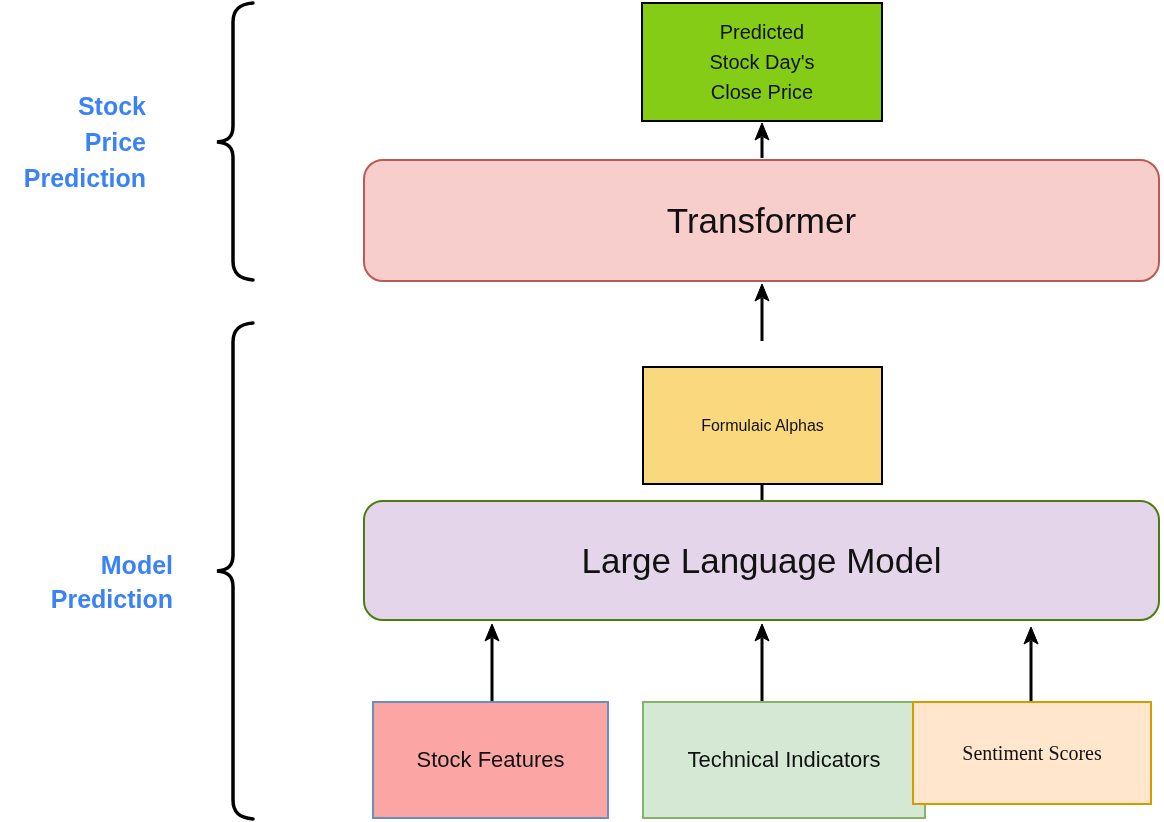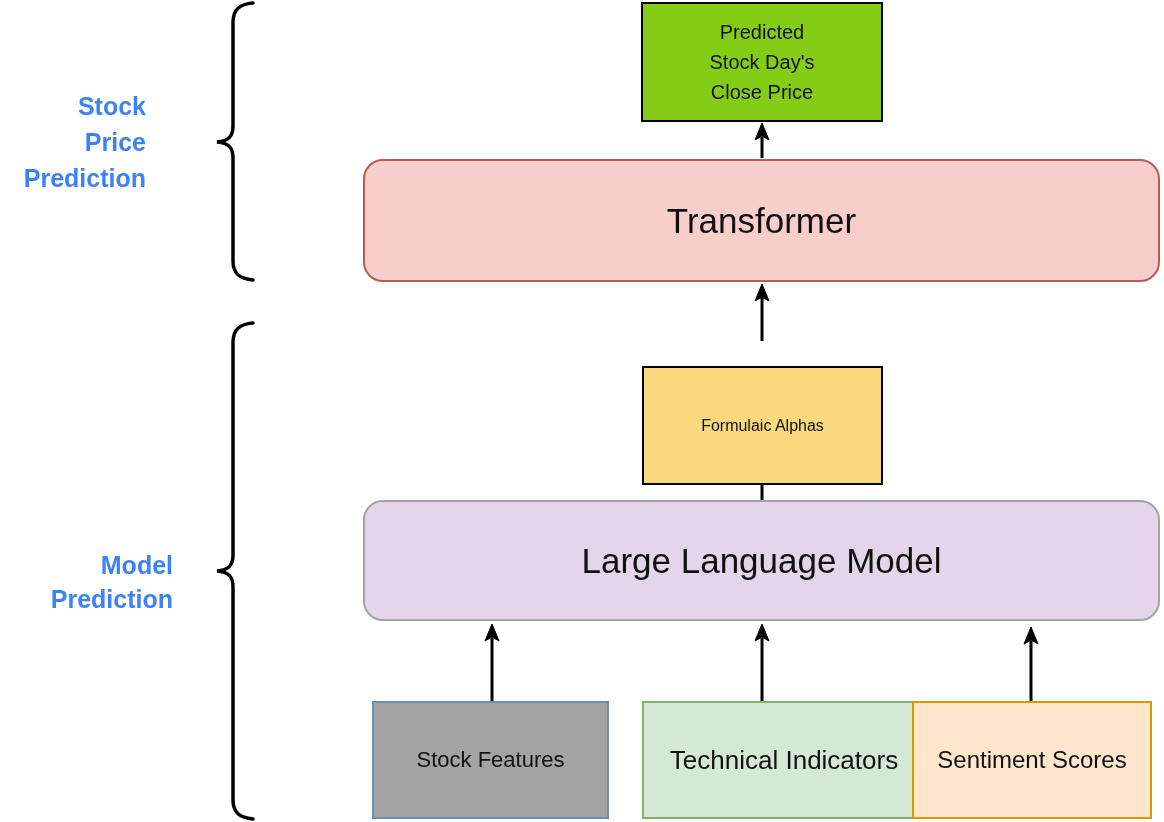--- a/index.html
+++ b/index.html
@@ -54,43 +54,44 @@
     background: #fad87e;
     border: 2px solid #000000;
     font-size: 16px;
     margin-top: 24px;
   }
 
   
   .node-llm {
     left: 363px; top: 500px; width: 797px; height: 121px;
     background: #e4d5ea;
-    border: 2px solid #a3a3a3;
+    border: 2px solid #4d7c0f;
     border-radius: 20px;
     font-size: 35px;
   }
 
   
   .node-stock-features {
     left: 372px; top: 701px; width: 237px; height: 118px;
-    background: #a3a3a3;
+    background: #fca5a5;
     border: 2px solid #6c8ebf;
     font-size: 22px;
   }
   .node-technical-indicators {
     left: 642px; top: 701px; width: 284px; height: 118px;
     background: #d5e8d4;
     border: 2px solid #82b366;
-    font-size: 26px;
+    font-size: 22px;
   }
   .node-sentiment-scores {
-    left: 912px; top: 701px; width: 240px; height: 118px;
+    left: 912px; top: 701px; width: 240px; height: 104px;
     background: #ffe6cc;
     border: 2px solid #d79b00;
-    font-size: 24px;
+    font-size: 20px;
+    font-family: Liberation Serif, serif;
   }
 
   .section-label {
     position: absolute;
     text-align: right;
     font-weight: bold;
     color: #3b82f6;
     font-size: 25px;
     line-height: 36px;
   }

